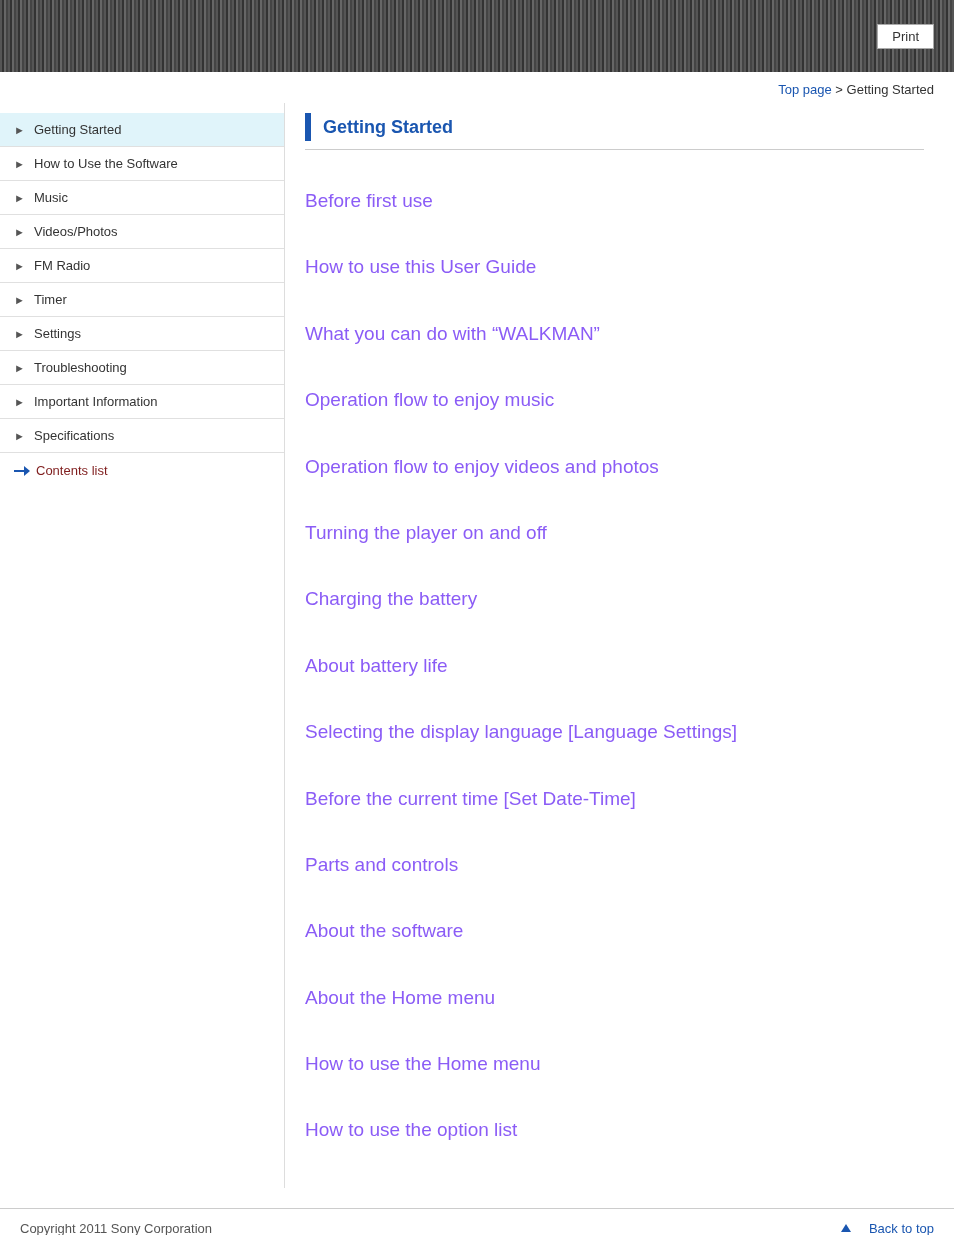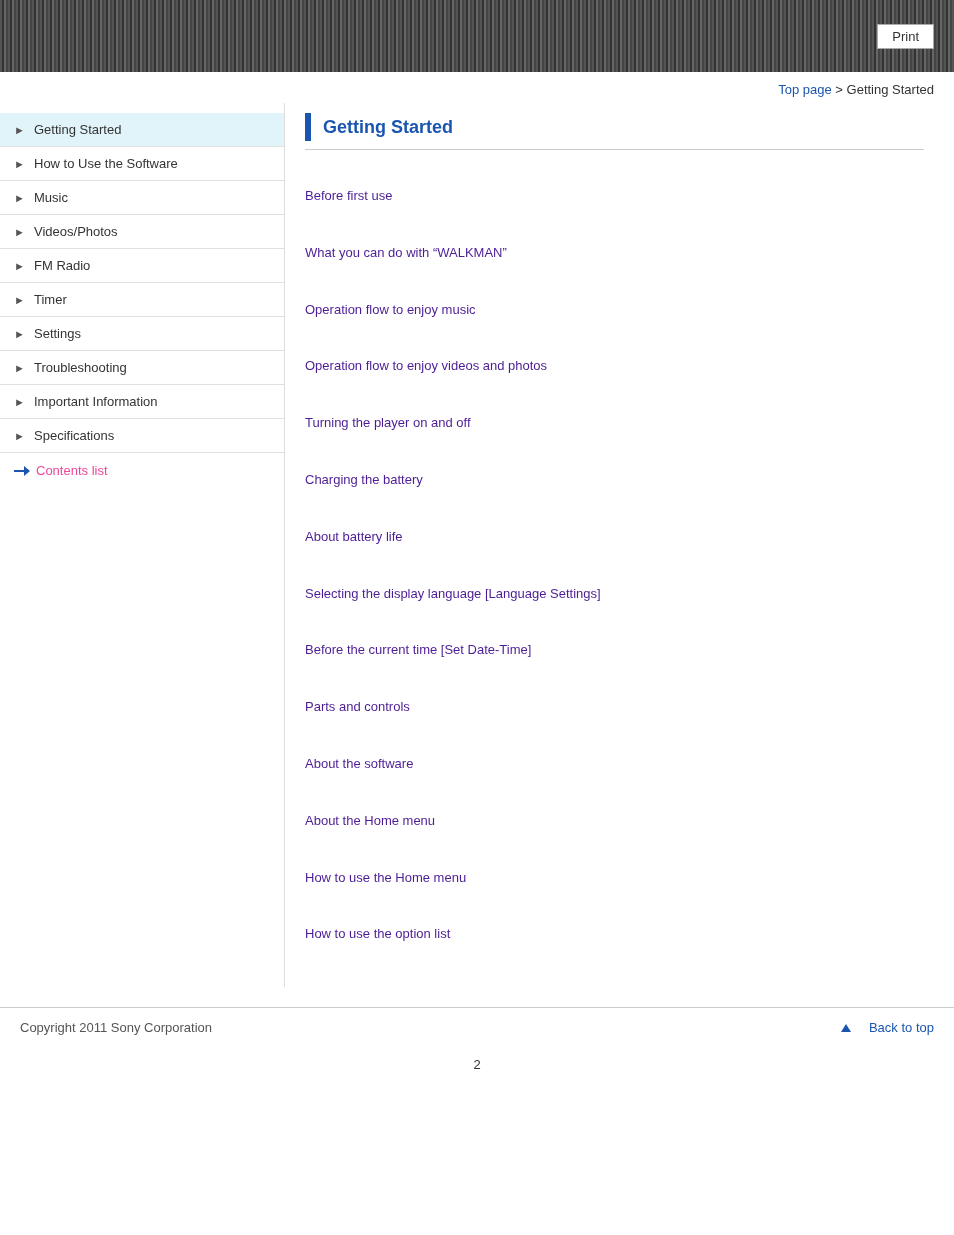--- a/index.html
+++ b/index.html
@@ -75,21 +75,21 @@
       margin-right: 6px;
       color: #555;
       font-size: 11px;
     }
 
     .contents-list-link {
       display: flex;
       align-items: center;
       padding: 10px 14px;
       font-size: 13px;
-      color: #ec4899;
+      color: #7f1d1d;
       cursor: pointer;
       text-decoration: none;
     }
 
     .arrow-right-icon {
       display: inline-block;
       width: 16px;
       height: 10px;
       margin-right: 6px;
       position: relative;
@@ -148,23 +148,23 @@
       color: #1a56b0;
     }
 
     
     .link-group {
       margin-bottom: 22px;
     }
 
     .link-group a {
       display: block;
-      color: #4c1d95;
+      color: #8b5cf6;
       text-decoration: none;
-      font-size: 13px;
+      font-size: 19px;
       margin-bottom: 4px;
       line-height: 1.6;
       margin-top: 36px;
     }
 
     
     .footer {
       border-top: 1px solid #ccc;
       padding: 12px 20px;
       display: flex;
@@ -278,20 +278,21 @@
 
   <div class="content-area">
 
     <div class="section-heading">
       <div class="section-heading-bar"></div>
       <span class="section-heading-title">Getting Started</span>
     </div>
 
     <div class="link-group">
       <a href="#">Before first use</a>
+      <a href="#">How to use this User Guide</a>
     </div>
 
     <div class="link-group">
       <a href="#">What you can do with “WALKMAN”</a>
       <a href="#">Operation flow to enjoy music</a>
       <a href="#">Operation flow to enjoy videos and photos</a>
     </div>
 
     <div class="link-group">
       <a href="#">Turning the player on and off</a>

